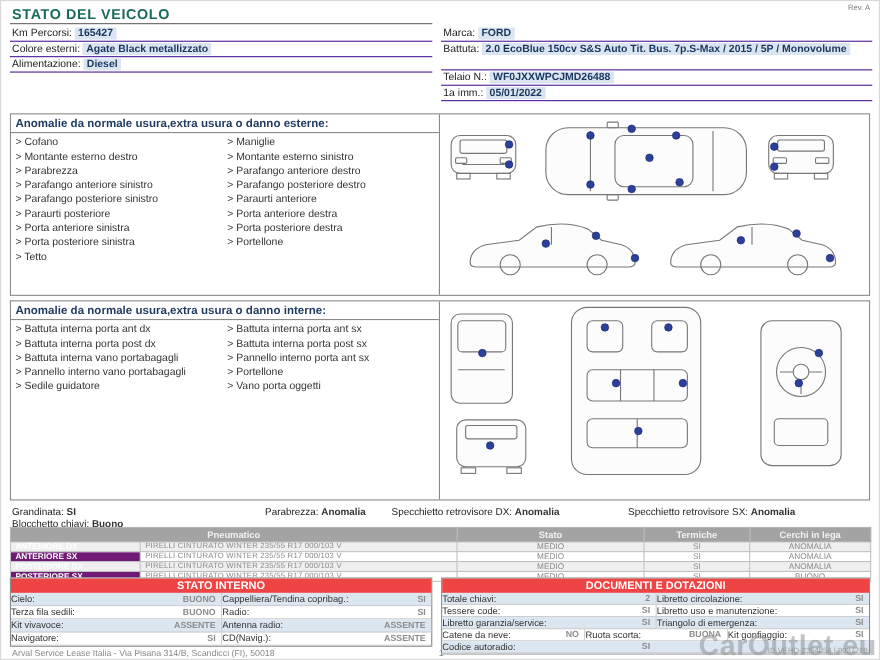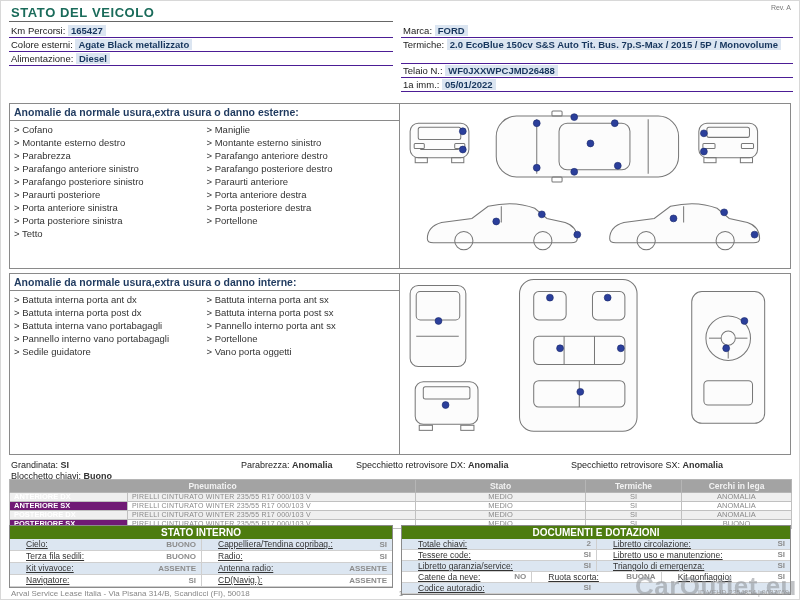--- a/index.html
+++ b/index.html
@@ -49,27 +49,27 @@
   .tire-table td{border:1px solid #c0c0c0;height:8px;line-height:8px;padding:0 4px;overflow:hidden;white-space:nowrap;}
   .tire-table tr.alt td{background:#efefef;}
   .tire-table td.pos{background:#701a75;color:#fff;font-size:7.5px;font-weight:bold;}
   .tire-table td.desc{color:#8a8a8a;font-size:7px;letter-spacing:.2px;}
   .tire-table td.val{color:#8a8a8a;font-size:7.5px;text-align:center;}
 
   
   .btable{position:absolute;top:524px;border:1px solid #8a8a8a;box-sizing:border-box;background:#fff;}
   .btable-left{left:8px;width:384px;}
   .btable-right{left:400px;width:390px;}
-  .btitle{background:#4d7c0f;color:#fff;font-size:10px;font-weight:bold;text-align:center;height:13px;line-height:13px;}
+  .btitle{background:#ef4444;color:#fff;font-size:10px;font-weight:bold;text-align:center;height:13px;line-height:13px;}
   .brow{display:flex;border-bottom:1px solid #cfcfcf;height:11px;line-height:11px;font-size:8.5px;}
   .btable-right .brow{height:10px;line-height:10px;}
   .brow.shade{background:#dce6f1;}
   .bpair{display:flex;box-sizing:border-box;overflow:hidden;white-space:nowrap;}
   .bpair + .bpair{border-left:1px solid #cfcfcf;}
-  .blabel{padding-left:16px;color:#333;text-decoration:underline;}
+  .blabel{padding-left:0;color:#333;}
   .bvalue{margin-left:auto;padding-right:5px;color:#8c8c8c;font-weight:bold;font-size:8px;}
 
   
   .footer-left{position:absolute;left:10px;top:588px;font-size:8px;color:#888;}
   .footer-page{position:absolute;left:0;top:588px;width:800px;text-align:center;font-size:8px;color:#888;}
   .footer-id{position:absolute;right:10px;top:588px;font-size:7px;color:#9a9a9a;}
   .watermark{position:absolute;right:2px;bottom:-3px;font-size:26px;font-weight:bold;color:#8f9398;opacity:.55;letter-spacing:.5px;}
 </style>
 </head>
 <body>
@@ -94,21 +94,21 @@
       <span class="fvalue">Diesel</span>
     </div>
   </div>
 
   <div class="fields-right">
     <div class="frow">
       <span class="flabel">Marca:</span>
       <span class="fvalue">FORD</span>
     </div>
     <div class="frow tall">
-      <span class="flabel">Termiche:</span>
+      <span class="flabel">Battuta:</span>
       <span class="fvalue">2.0 EcoBlue 150cv S&amp;S Auto Tit. Bus. 7p.S-Max / 2015 / 5P / Monovolume</span>
     </div>
     <div class="frow">
       <span class="flabel">Telaio N.:</span>
       <span class="fvalue">WF0JXXWPCJMD26488</span>
     </div>
     <div class="frow">
       <span class="flabel">1a imm.:</span>
       <span class="fvalue">05/01/2022</span>
     </div>

